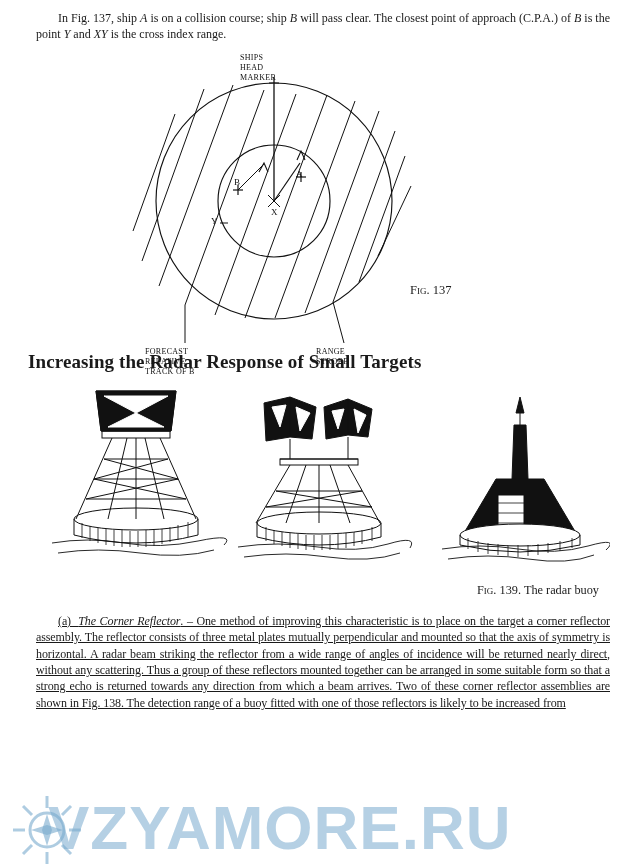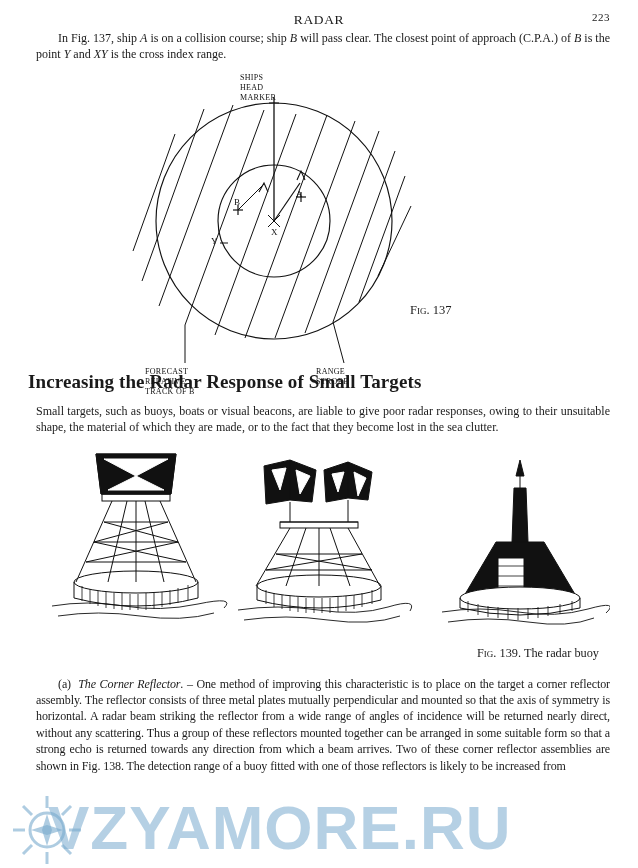--- a/index.html
+++ b/index.html
@@ -132,24 +132,20 @@
     position: absolute;
     left: 4px;
     top: 14px;
   }
 </style>
 </head>
 <body>
 
 <div class="page">
 
-  <div class="running-head">
-    <span class="title">RADAR</span>
-    <span class="folio">223</span>
-  </div>
 
   <p class="body indent">
     In Fig. 137, ship <span class="it">A</span> is on a collision course; ship <span class="it">B</span> will pass clear. The closest
     point of approach (C.P.A.) of <span class="it">B</span> is the point <span class="it">Y</span> and <span class="it">XY</span> is the cross index range.
   </p>
 
   <div class="fig137-wrap">
 
     <svg class="fig137-svg" width="582" height="300" viewBox="0 0 582 300">
       <g fill="none" stroke="#111" stroke-width="1.15">
@@ -215,21 +211,20 @@
     <div class="lbl" style="left:183px; top:165px; width:12px; font-size:9px;">Y</div>
 
     <div class="fig137-caption">
       <span class="sc">Fig.</span>
       <span>137</span>
     </div>
   </div>
 
   <h2 class="section">Increasing the Radar Response of Small Targets</h2>
 
-  <p class="body" style="margin-top:10px;">Small targets, such as buoys, boats or visual beacons, are liable to give poor radar responses, owing to their unsuitable shape, the material of which they are made, or to the fact that they become lost in the sea clutter.</p>
 
   <div class="figs-row">
     <svg width="582" height="200" viewBox="0 0 582 200">
       <g fill="none" stroke="#111" stroke-width="1">
 
         <polygon points="68,8 148,8 143,48 73,48" fill="#111" stroke="#111"></polygon>
 
         <polygon points="76,13 140,13 108,30" fill="#ffffff" stroke="#ffffff"></polygon>
         <polygon points="108,30 80,44 108,44" fill="#ffffff" stroke="#ffffff"></polygon>
         <polygon points="108,30 136,44 108,44" fill="#ffffff" stroke="#ffffff"></polygon>
@@ -361,21 +356,21 @@
     </svg>
   </div>
 
   <div class="cap-row">
     <div class="cap-right">
       <span class="sc">Fig. 139.</span>
       <span>The radar buoy</span>
     </div>
   </div>
 
-  <p class="body indent tight" style="margin-top:8px;">
+  <p class="body indent tight" style="margin-top:8px;text-decoration:underline;">
     (a)&nbsp; <span class="it">The Corner Reflector</span>. – One method of improving this characteristic is to
     place on the target a corner reflector assembly. The reflector consists of three
     metal plates mutually perpendicular and mounted so that the axis of symmetry
     is horizontal. A radar beam striking the reflector from a wide range of angles
     of incidence will be returned nearly direct, without any scattering. Thus a group
     of these reflectors mounted together can be arranged in some suitable form so
     that a strong echo is returned towards any direction from which a beam arrives.
     Two of these corner reflector assemblies are shown in Fig. 138. The detection
     range of a buoy fitted with one of those reflectors is likely to be increased from
   </p>

